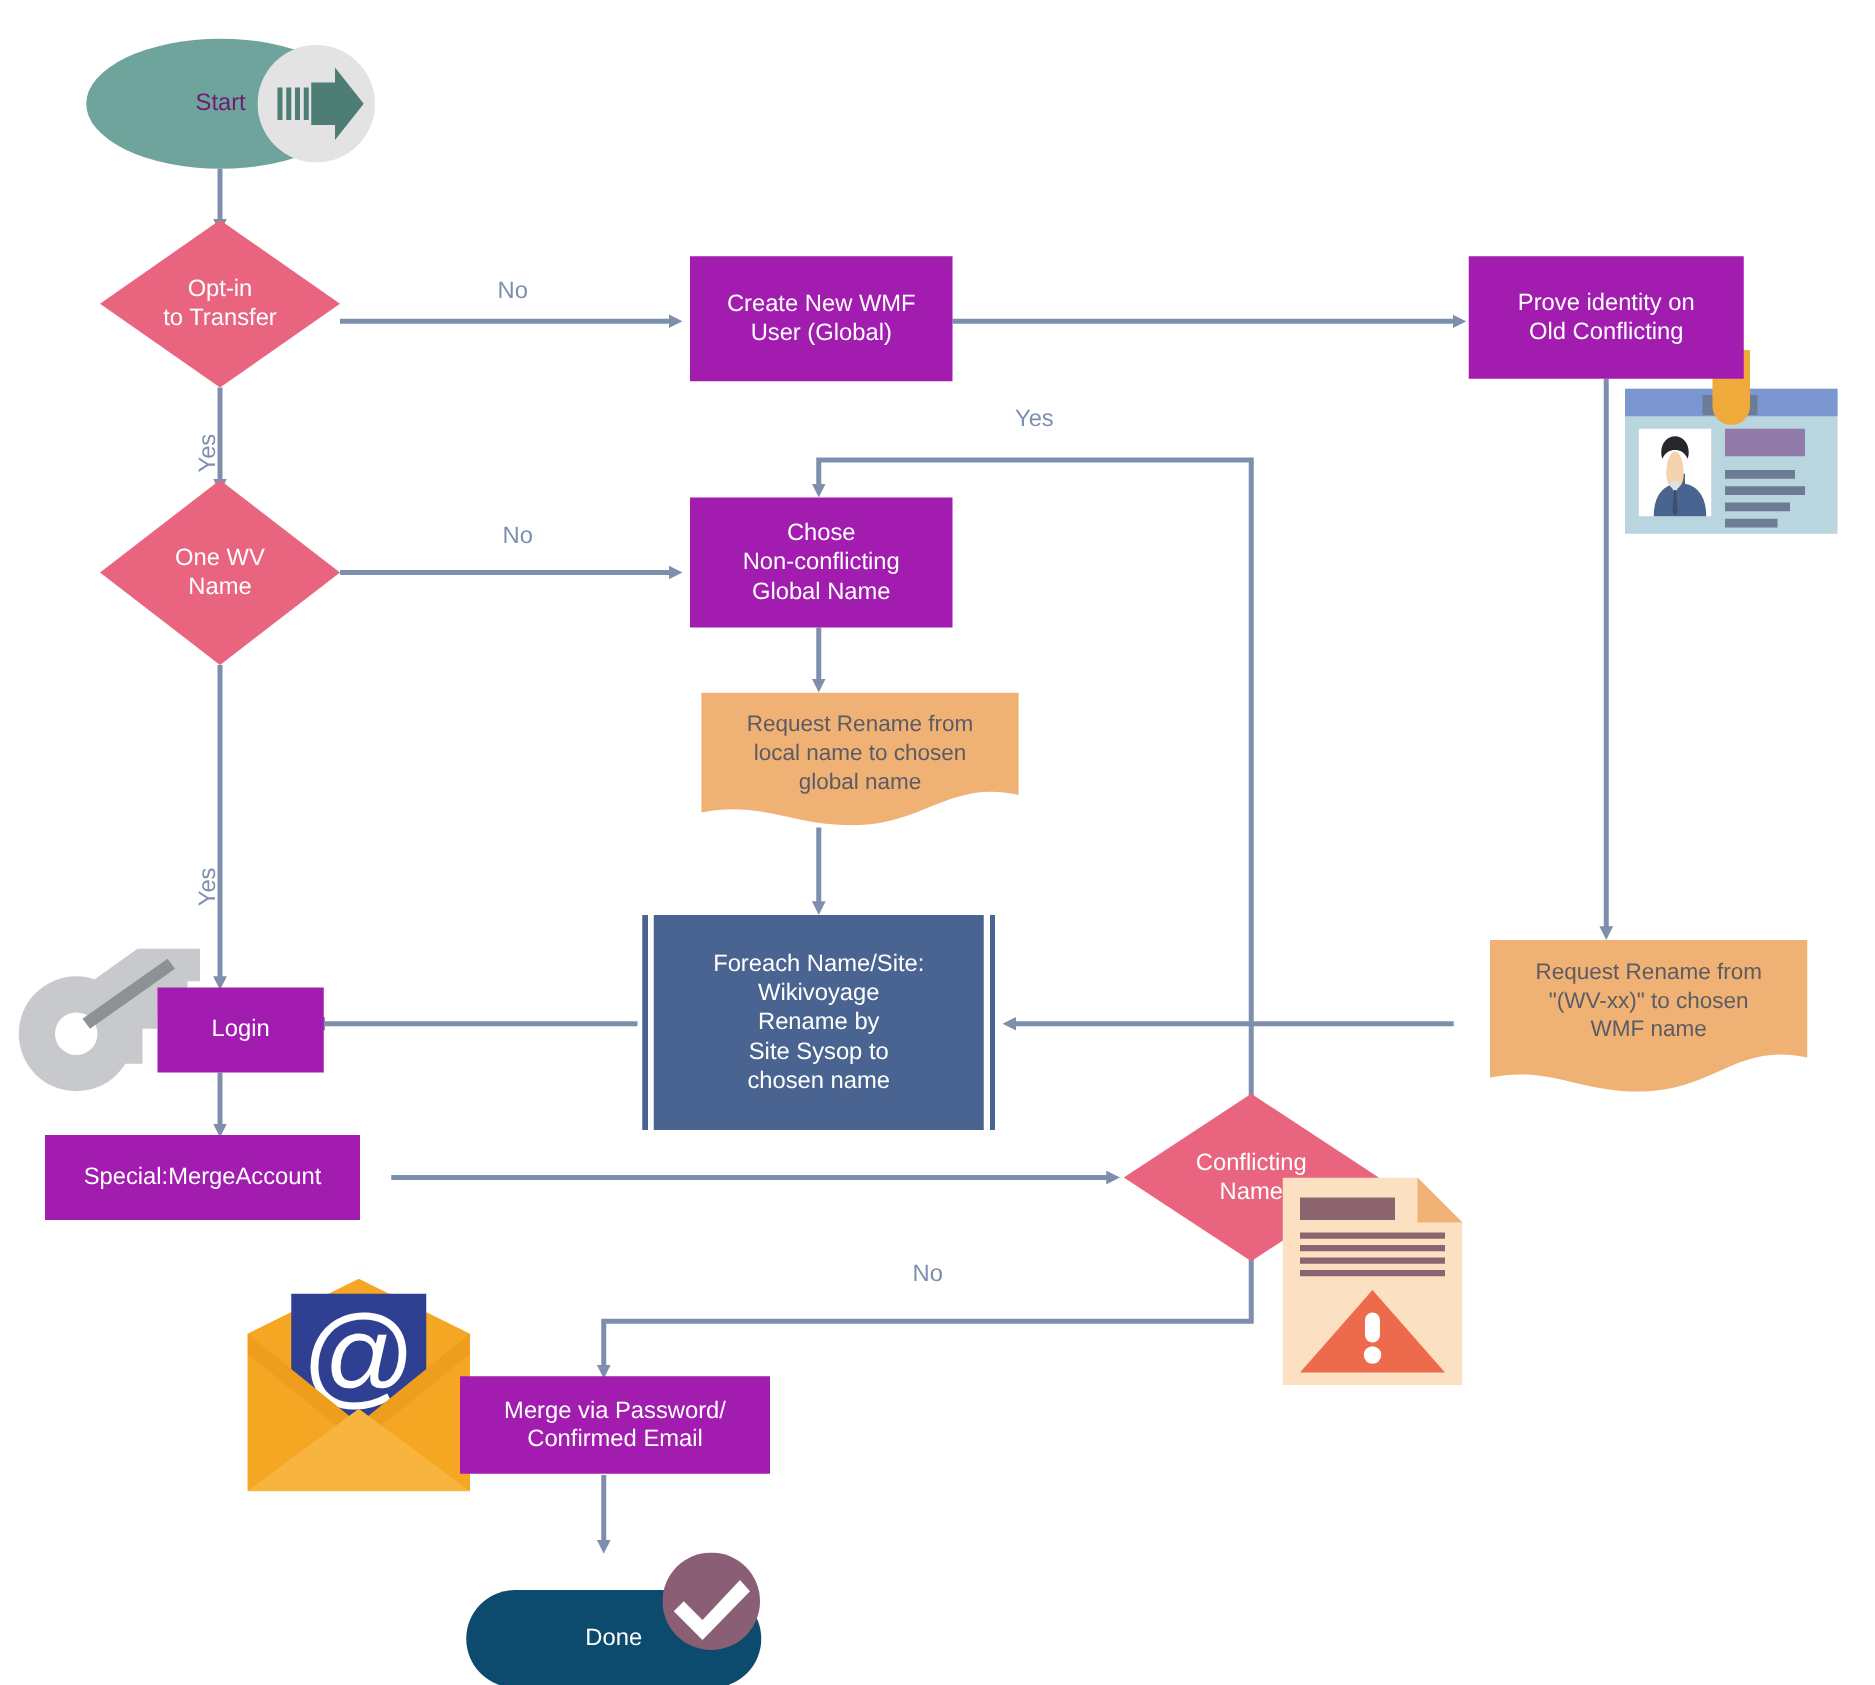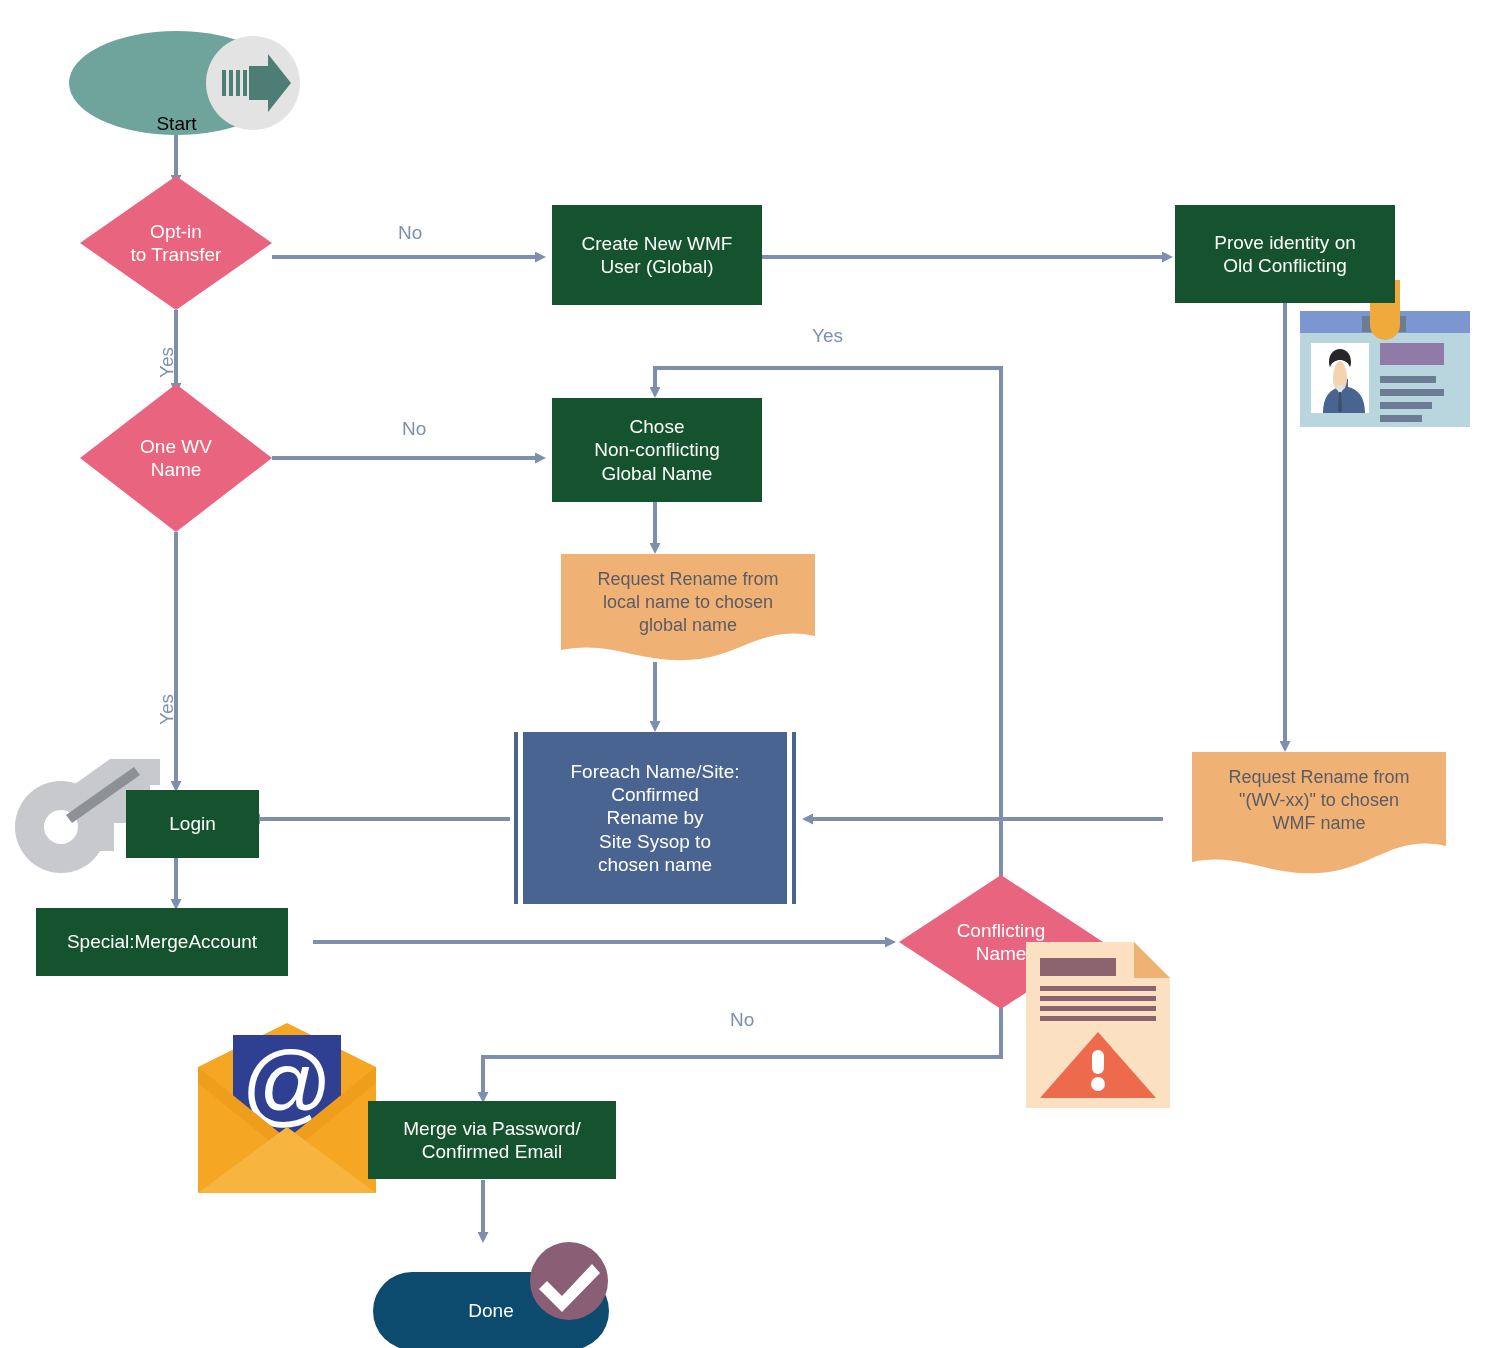--- a/index.html
+++ b/index.html
@@ -28,21 +28,21 @@
   .node {
     position: absolute;
     box-sizing: border-box;
     display: flex;
     align-items: center;
     justify-content: center;
     text-align: center;
     line-height: 1.22;
   }
   .proc {
-    background: #14532d;
+    background: #a21caf;
     color: #ffffff;
     font-size: 19px;
     z-index: 6;
   }
   .proc-double {
     background: #4a6491;
     color: #ffffff;
     font-size: 19px;
     z-index: 6;
     border-left: 4px solid #4a6491;
@@ -70,24 +70,23 @@
     align-items: center;
     justify-content: center;
     color: #ffffff;
     font-size: 19px;
     text-align: center;
     line-height: 1.22;
   }
   .terminal-start {
     background: #6fa49c;
     border-radius: 50%;
-    color: #000000;
+    color: #701a75;
     font-size: 19px;
     z-index: 5;
-    align-items: flex-end;
   }
   .terminal-end {
     background: #0c4a6e;
     border-radius: 56px;
     color: #ffffff;
     font-size: 19px;
     z-index: 5;
     margin-top: 30px;
   }
   .doc {
@@ -272,21 +271,21 @@
     <div class="doc-text">
       <span>Request Rename from</span><br>
       <span>"(WV-xx)" to chosen</span><br>
       <span>WMF name</span>
     </div>
   </div>
 
   <div class="node proc-double" style="left:514px; top:732px; width:282px; height:172px;">
     <span>
       <span>Foreach Name/Site:</span><br>
-      <span>Confirmed</span><br>
+      <span>Wikivoyage</span><br>
       <span>Rename by</span><br>
       <span>Site Sysop to</span><br>
       <span>chosen name</span>
     </span>
   </div>
 
   <div class="art" style="left:14px; top:755px; width:172px; height:120px; z-index:4;">
     <svg width="172" height="120" viewBox="0 0 172 120" xmlns="http://www.w3.org/2000/svg">
       <g fill="#c7c9cc">
         <circle cx="47" cy="72" r="46"></circle>

